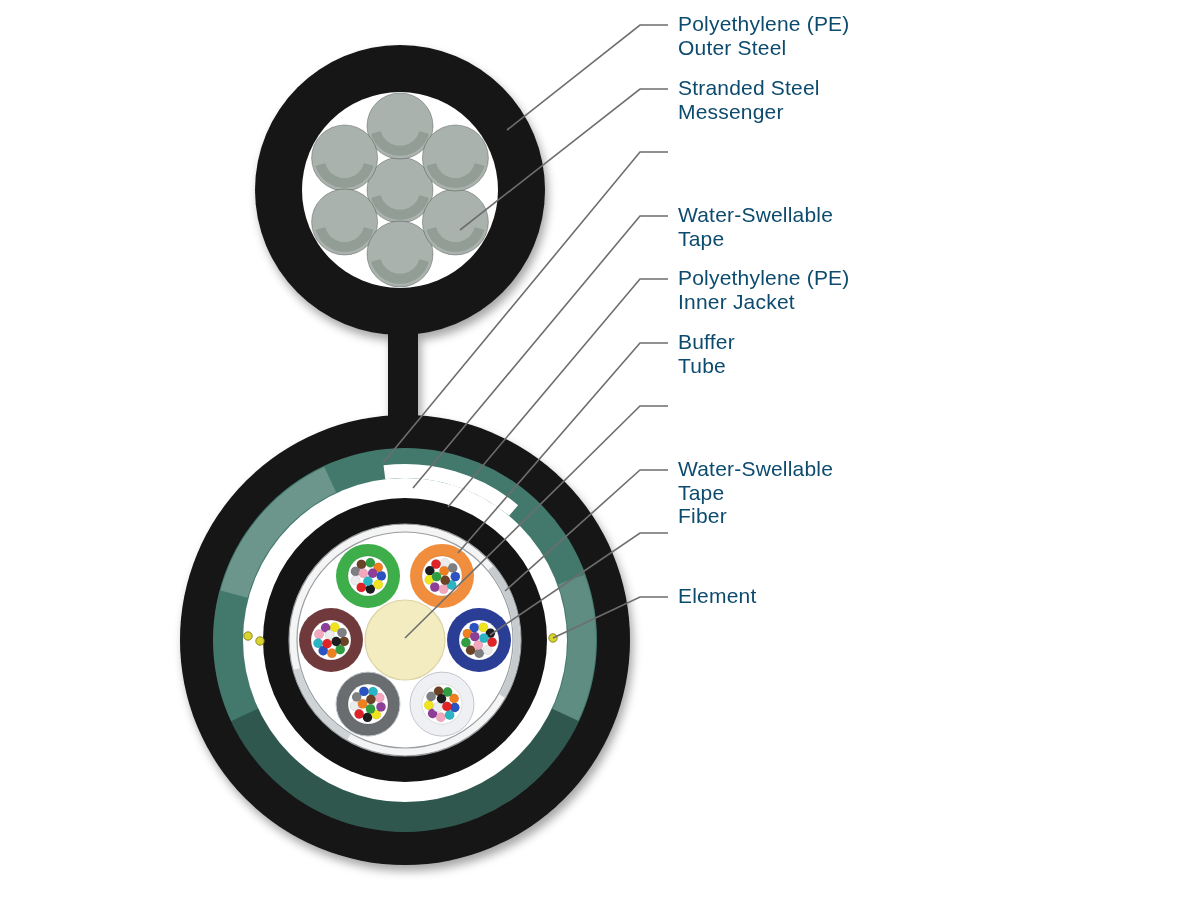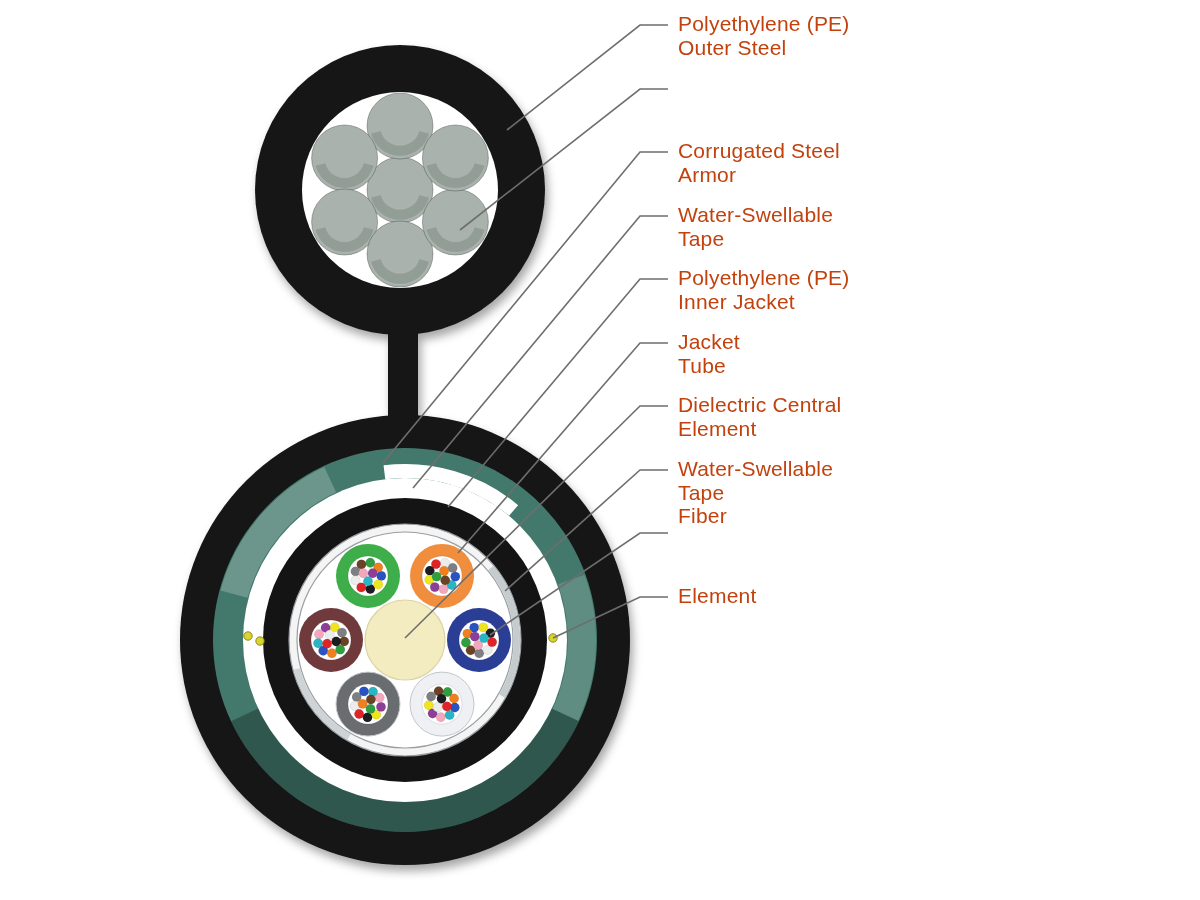--- a/index.html
+++ b/index.html
@@ -2,21 +2,21 @@
 <html><head>
 <meta charset="utf-8">
 <style>
   html,body{margin:0;padding:0;background:#ffffff;}
   .canvas{
     position:relative;width:1200px;height:900px;background:#ffffff;overflow:hidden;
     font-family:"Liberation Sans", sans-serif;
   }
   #diagram{position:absolute;left:0;top:0;}
   .label{
-    position:absolute;left:678px;font-size:21px;line-height:24px;color:#c2410c;
+    position:absolute;left:678px;font-size:21px;line-height:24px;color:#0c4a6e;
     white-space:nowrap;letter-spacing:0.2px;
   }
   .label span{display:block;}
 </style>
 </head>
 <body>
 
 <div class="canvas">
 
   <svg id="diagram" width="1200" height="900" viewBox="0 0 1200 900">
@@ -187,39 +187,35 @@
         <polyline points="505,591 640,470 668,470" fill="none" stroke="#6e6e6e" stroke-width="1.6"></polyline>
         <polyline points="490,635 640,533 668,533" fill="none" stroke="#6e6e6e" stroke-width="1.6"></polyline>
         <polyline points="553,638 640,597 668,597" fill="none" stroke="#6e6e6e" stroke-width="1.6"></polyline>
       </g>
   </svg>
 
   <div class="label" style="top:12px">
       <span>Polyethylene (PE)</span>
       <span>Outer Steel</span>
     </div>
-  <div class="label" style="top:139px">
-      <span>Corrugated Steel</span>
-      <span>Armor</span>
+  <div class="label" style="top:76px">
+      <span>Stranded Steel</span>
+      <span>Messenger</span>
     </div>
   <div class="label" style="top:203px">
       <span>Water-Swellable</span>
       <span>Tape</span>
     </div>
   <div class="label" style="top:266px">
       <span>Polyethylene (PE)</span>
       <span>Inner Jacket</span>
     </div>
   <div class="label" style="top:330px">
-      <span>Jacket</span>
+      <span>Buffer</span>
       <span>Tube</span>
-    </div>
-  <div class="label" style="top:393px">
-      <span>Dielectric Central</span>
-      <span>Element</span>
     </div>
   <div class="label" style="top:457px">
       <span>Water-Swellable</span>
       <span>Tape</span>
     </div>
   <div class="label" style="top:504px">
       <span>Fiber</span>
       <span></span>
     </div>
   <div class="label" style="top:584px">

